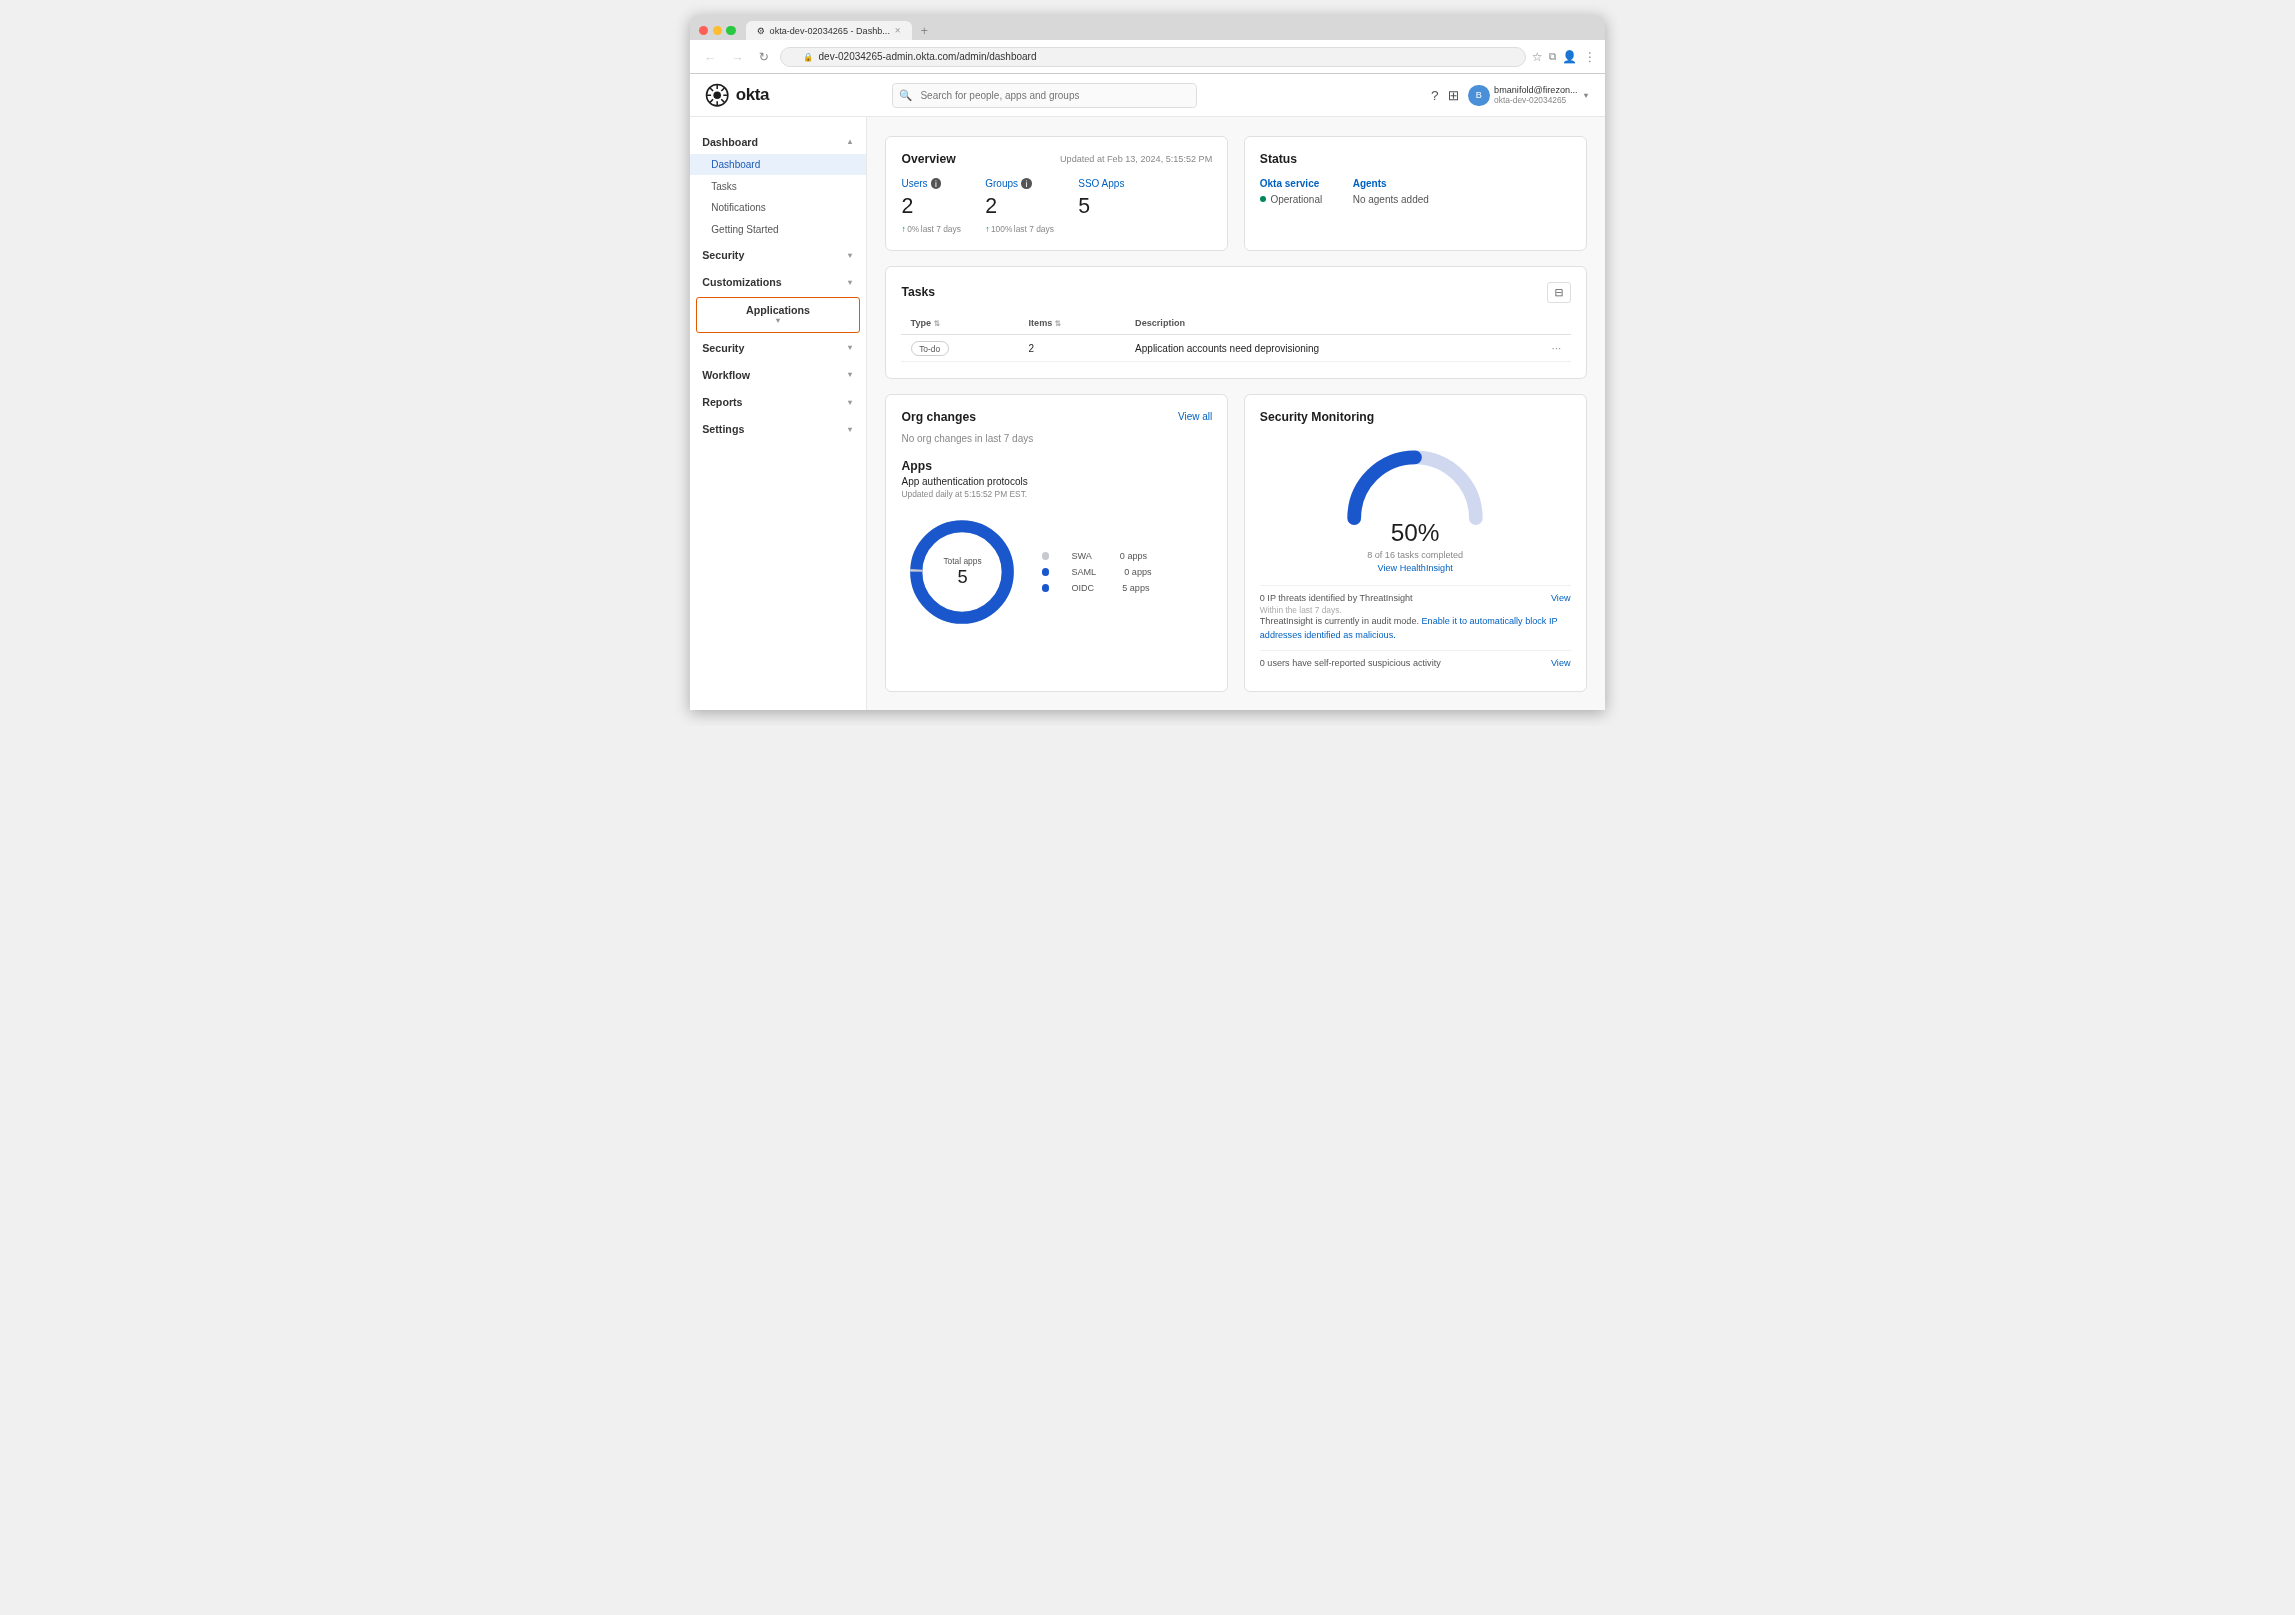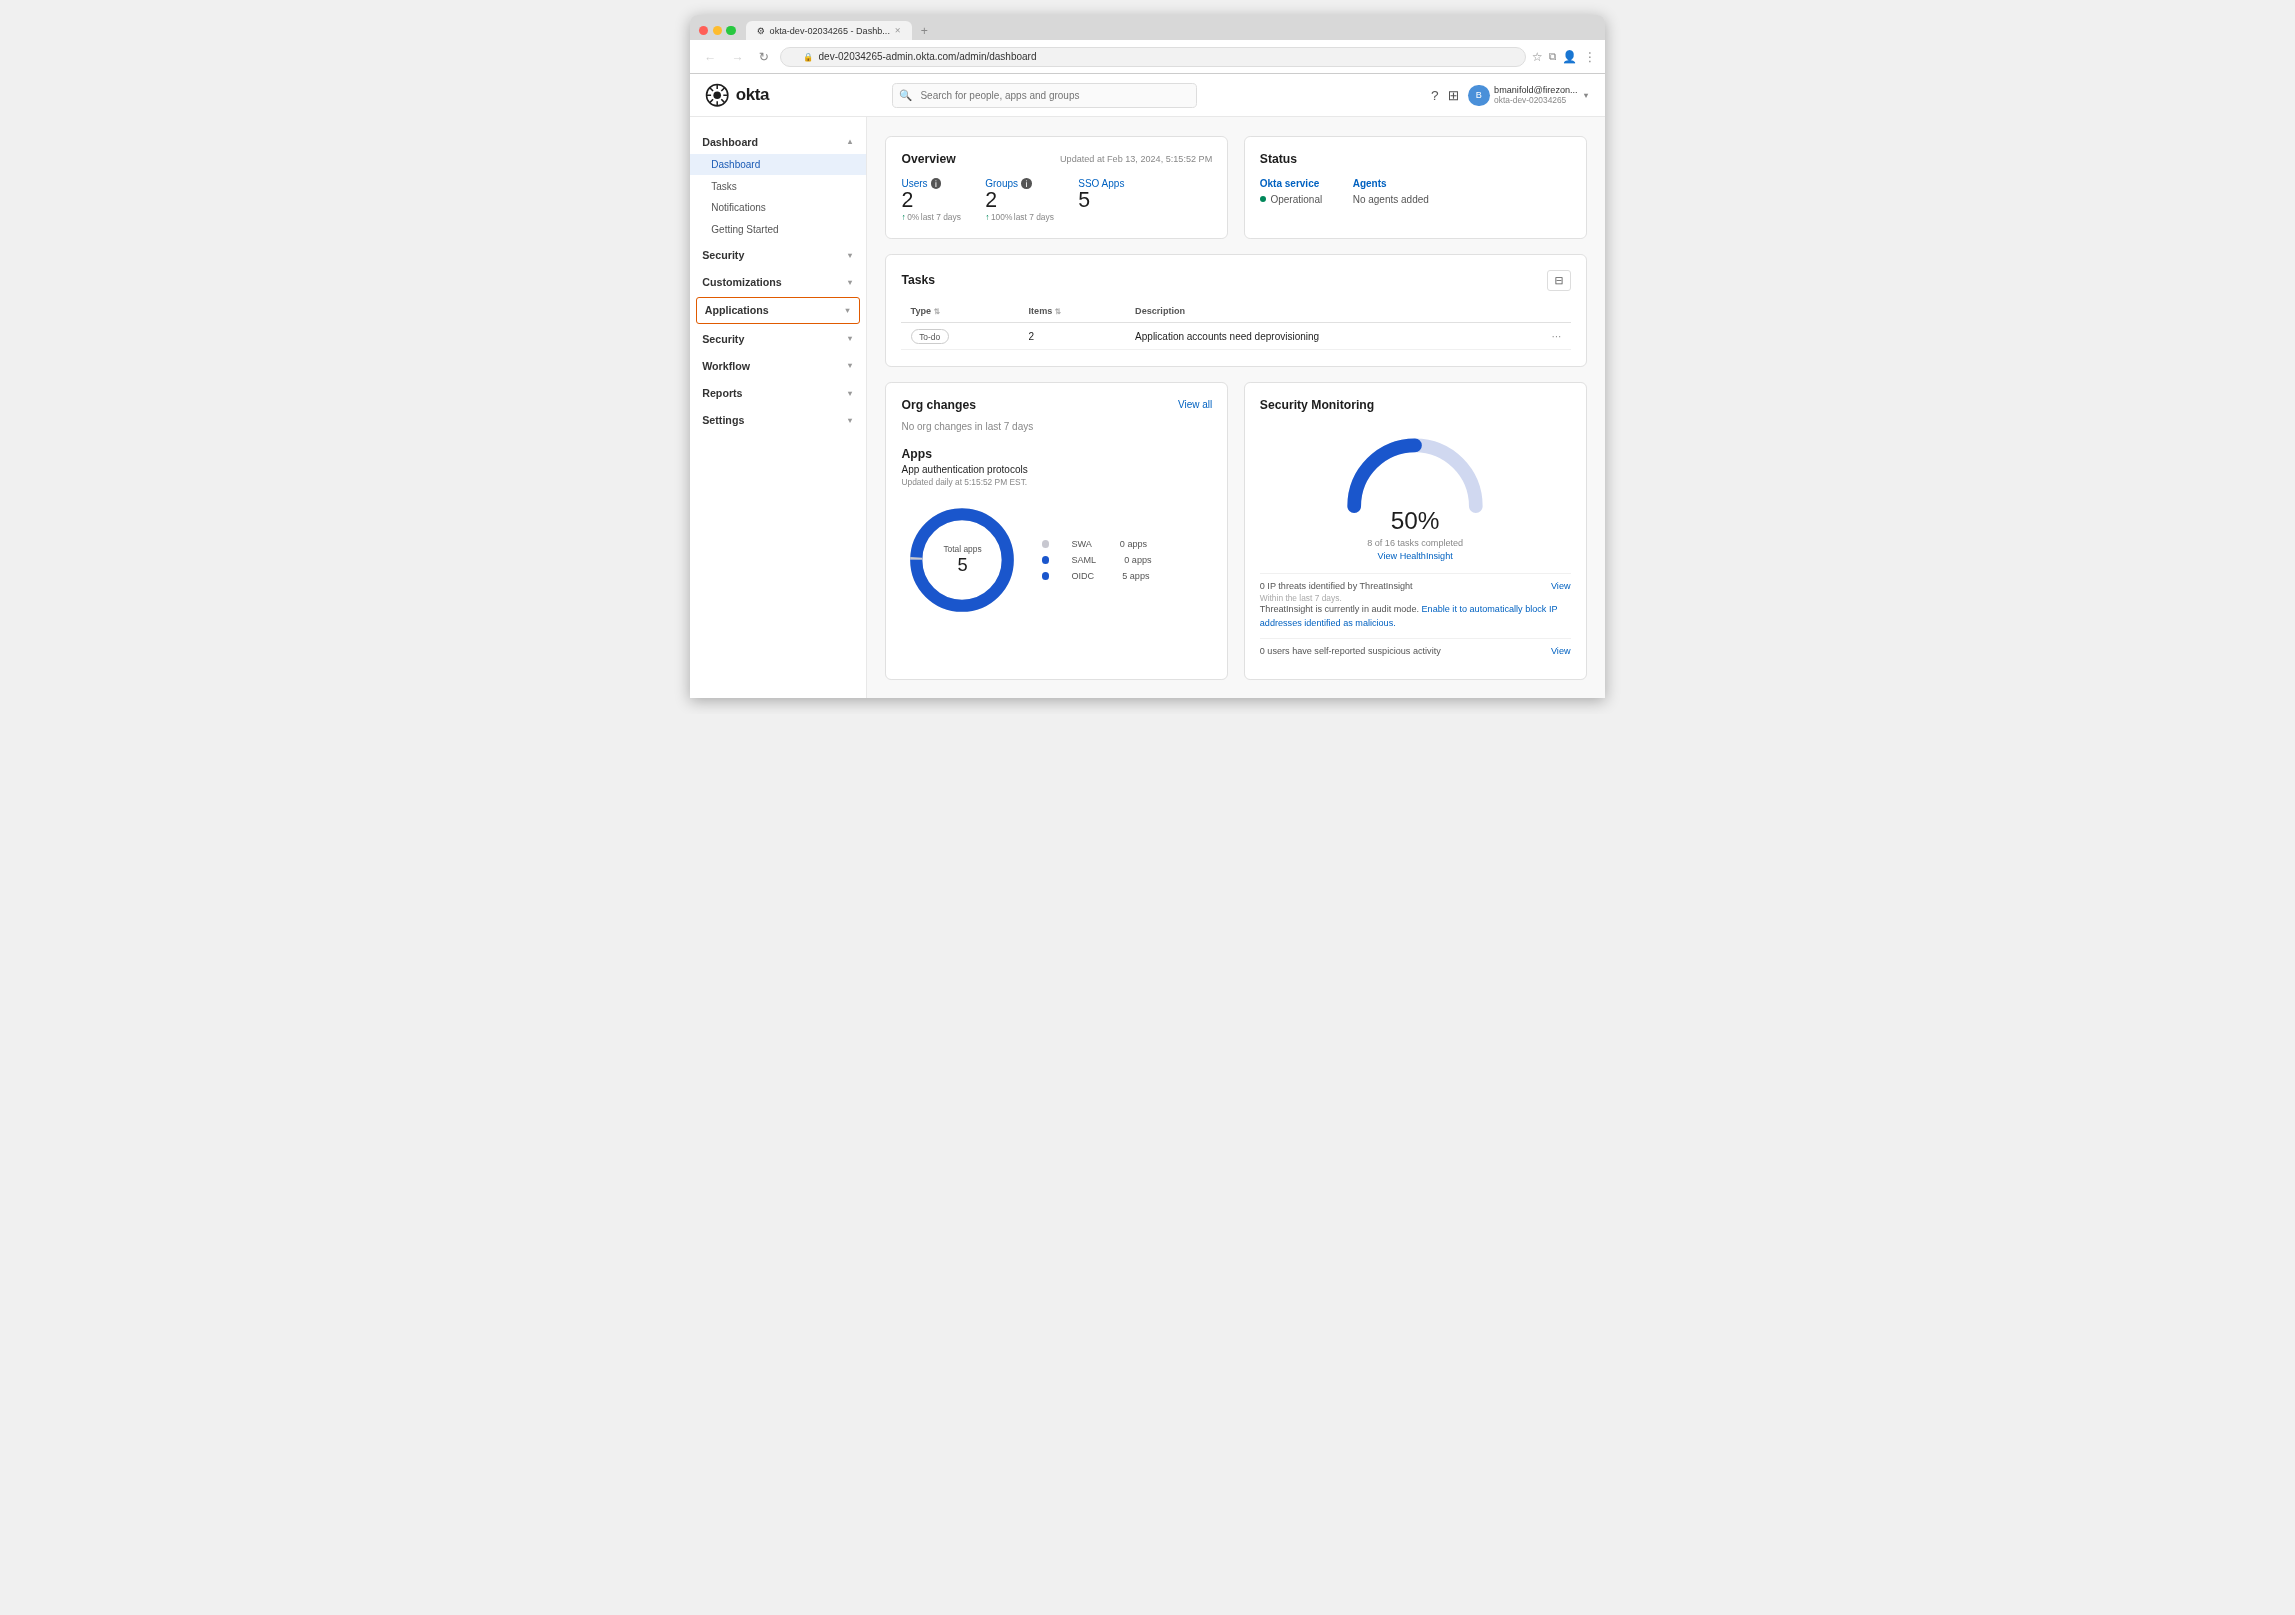--- a/index.html
+++ b/index.html
@@ -56,21 +56,21 @@
 
     
     .cards-row { display: grid; grid-template-columns: 1fr 1fr; gap: 15.2px; margin-bottom: 15.2px; }
     .card { background: #fff; border: 0.8px solid #e0e0e0; border-radius: 6.1px; padding: 15.2px; }
     .card-header { display: flex; align-items: center; justify-content: space-between; margin-bottom: 12.2px; }
     .card-title { font-size: 12.2px; font-weight: 600; color: #1d1d1d; }
     .card-subtitle { font-size: 9.1px; color: #888; }
 
     
     .overview-stats { display: flex; gap: 24.4px; }
-    .stat-item { display: flex; flex-direction: column; }
+    .stat-item { display: flex; flex-direction: column; gap: 6px; }
     .stat-label { font-size: 10px; color: #0061c0; font-weight: 500; cursor: pointer; display: flex; align-items: center; gap: 3px; }
     .stat-value { font-size: 21.3px; font-weight: 300; color: #1d1d1d; line-height: 1.1; }
     .stat-trend { font-size: 8.4px; color: #888; display: flex; align-items: center; gap: 1.5px; }
     .trend-up { color: #00875a; }
 
     
     .status-cols { display: flex; gap: 30.5px; margin-top: 8px; }
     .status-badge { display: flex; align-items: center; gap: 4.6px; font-size: 10px; color: #555; }
     .status-dot { width: 6.1px; height: 6.1px; border-radius: 50%; background: #00875a; }
 
@@ -214,21 +214,21 @@
         </div>
 
         <div class="sidebar-section">
           <div class="sidebar-parent">
             <span>Customizations</span>
             <span class="sidebar-chevron">▼</span>
           </div>
         </div>
 
         <div class="sidebar-section">
-          <div class="sidebar-parent" style="border: 1.5px solid #e05a00; border-radius: 3px; margin: 3px 6.1px; padding: 6.1px 7.6px;">
+          <div class="sidebar-parent" style="border: 1.5px solid #e05a00; border-radius: 3px; margin: 3px 6.1px; padding: 6.1px 7.6px; flex-direction: column;">
             <span>Applications</span>
             <span class="sidebar-chevron">▼</span>
           </div>
         </div>
 
         <div class="sidebar-section">
           <div class="sidebar-parent">
             <span>Security</span>
             <span class="sidebar-chevron">▼</span>
           </div>

